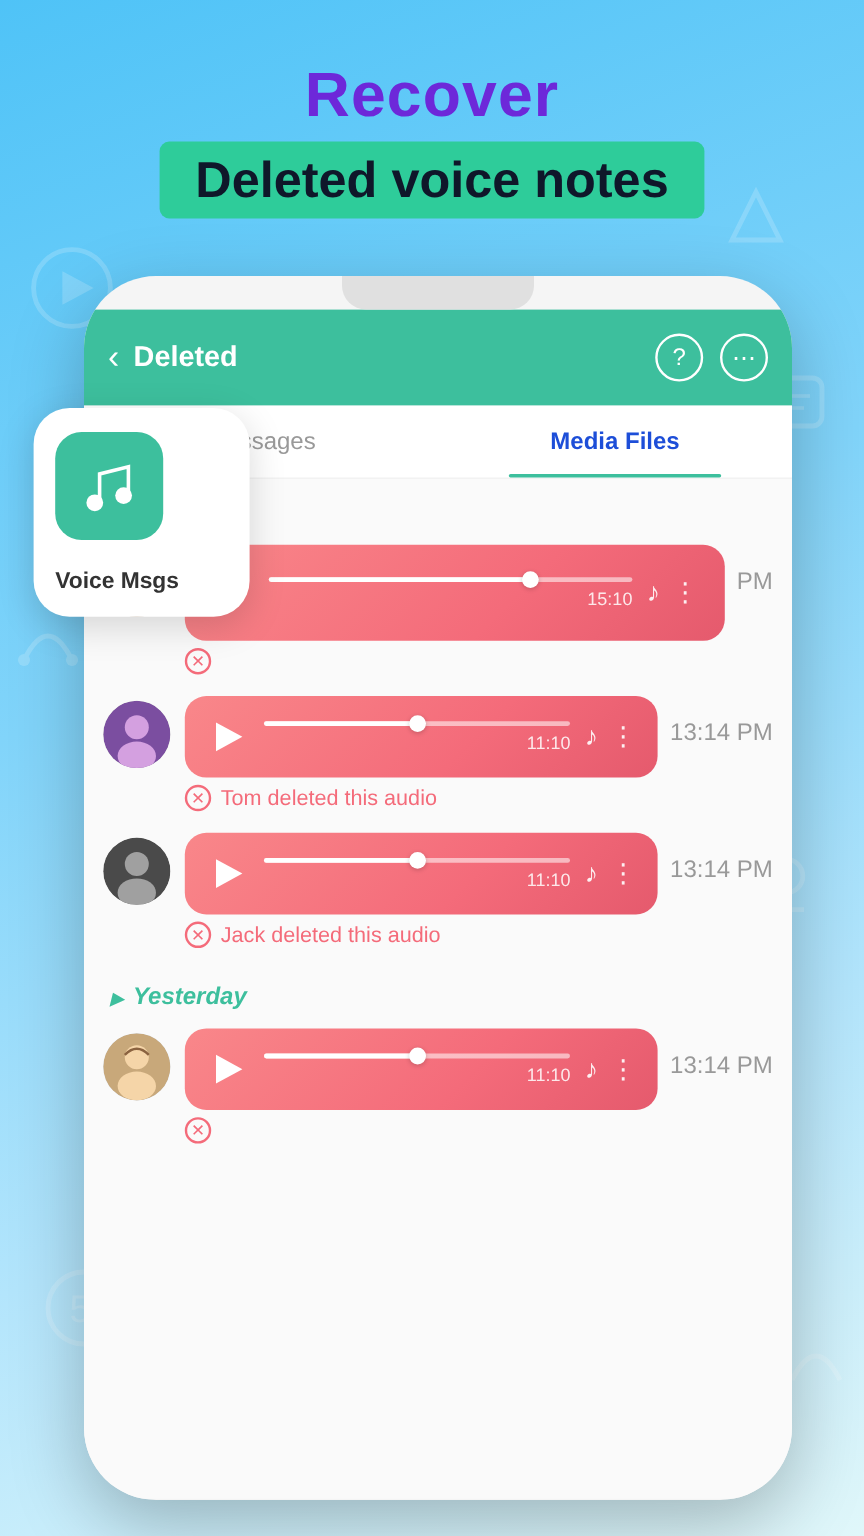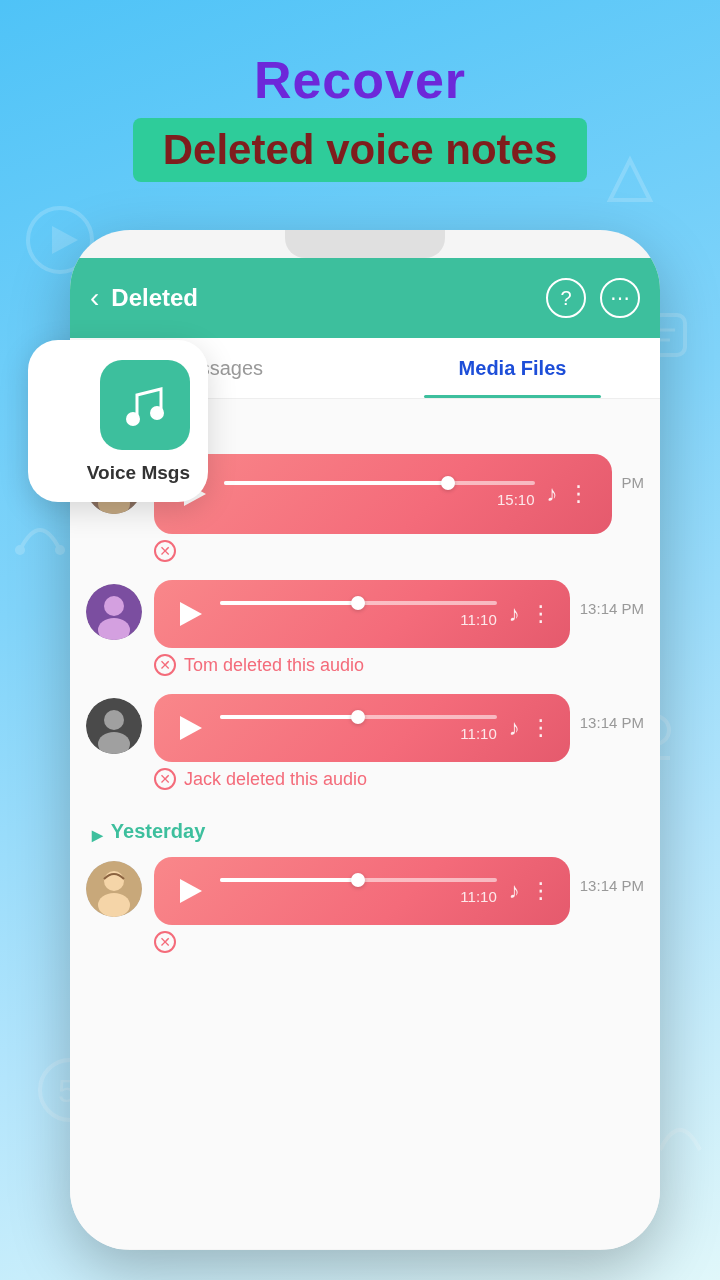--- a/index.html
+++ b/index.html
@@ -43,21 +43,21 @@
     .header-subtitle-wrap {
       display: inline-block;
       background: #2ecc9a;
       border-radius: 8px;
       padding: 8px 30px;
       margin-top: 8px;
     }
     .header-subtitle {
       font-size: 42px;
       font-weight: 700;
-      color: #7f1d1d;
+      color: #0f172a;
     }
 
     
     .phone-mockup {
       position: absolute;
       top: 230px;
       left: 70px;
       width: 590px;
       height: 1020px;
       background: #f5f5f5;
@@ -148,25 +148,26 @@
     .content-area {
       background: #fafafa;
       padding: 0 0 20px 0;
       overflow-y: auto;
       height: calc(100% - 170px);
     }
 
     
     .section-label {
       display: flex;
-      align-items: flex-end;
+      align-items: center;
       padding: 18px 22px 8px 22px;
       font-size: 20px;
       font-weight: 700;
       color: #3dbf9d;
+      font-style: italic;
     }
     .section-label::before {
       content: '▶';
       font-size: 14px;
       margin-right: 8px;
       color: #3dbf9d;
     }
 
     
     .msg-row {
@@ -254,21 +255,21 @@
       color: rgba(255,255,255,0.9);
       font-size: 22px;
     }
     .more-icon {
       margin-left: 10px;
       color: rgba(255,255,255,0.9);
       font-size: 22px;
       cursor: pointer;
     }
     .msg-time {
-      font-size: 15px;
+      font-size: 20px;
       color: #999;
       white-space: nowrap;
       margin-left: 10px;
       margin-top: 20px;
       flex-shrink: 0;
     }
 
     
     .deleted-label {
       display: flex;
@@ -295,21 +296,22 @@
       top: 340px;
       left: 28px;
       width: 180px;
       background: #fff;
       border-radius: 30px;
       padding: 20px 18px 18px 18px;
       box-shadow: 0 8px 30px rgba(0,0,0,0.15);
       z-index: 20;
       display: flex;
       flex-direction: column;
-      align-items: flex-end;
+      align-items: flex-start;
+      gap: 12px;
     }
     .voice-badge-icon {
       width: 90px;
       height: 90px;
       background: #3dbf9d;
       border-radius: 22px;
       display: flex; align-items: center; justify-content: center;
       margin-bottom: 12px;
     }
     .voice-badge-icon svg { width: 60px; height: 60px; fill: #fff; }

